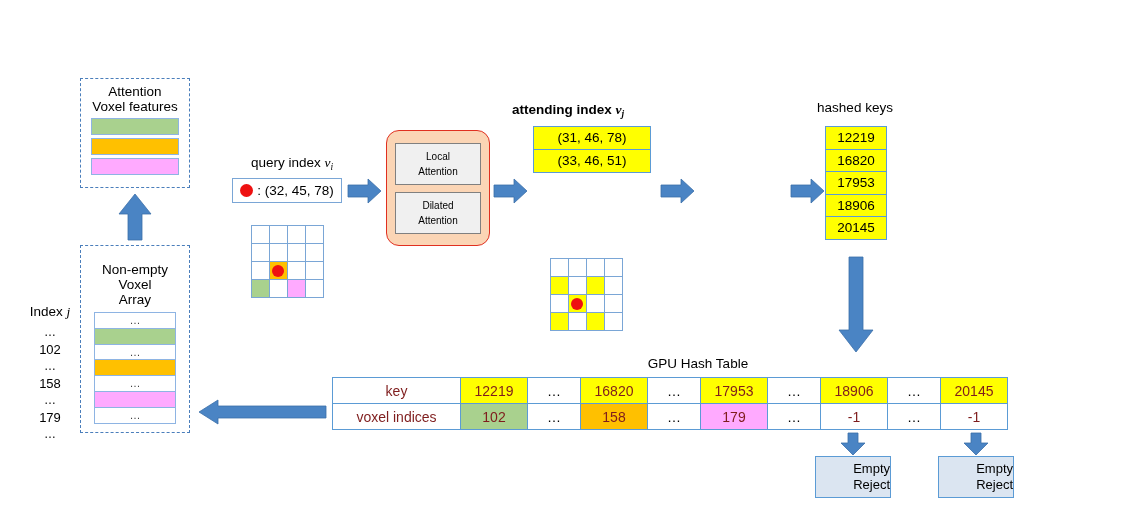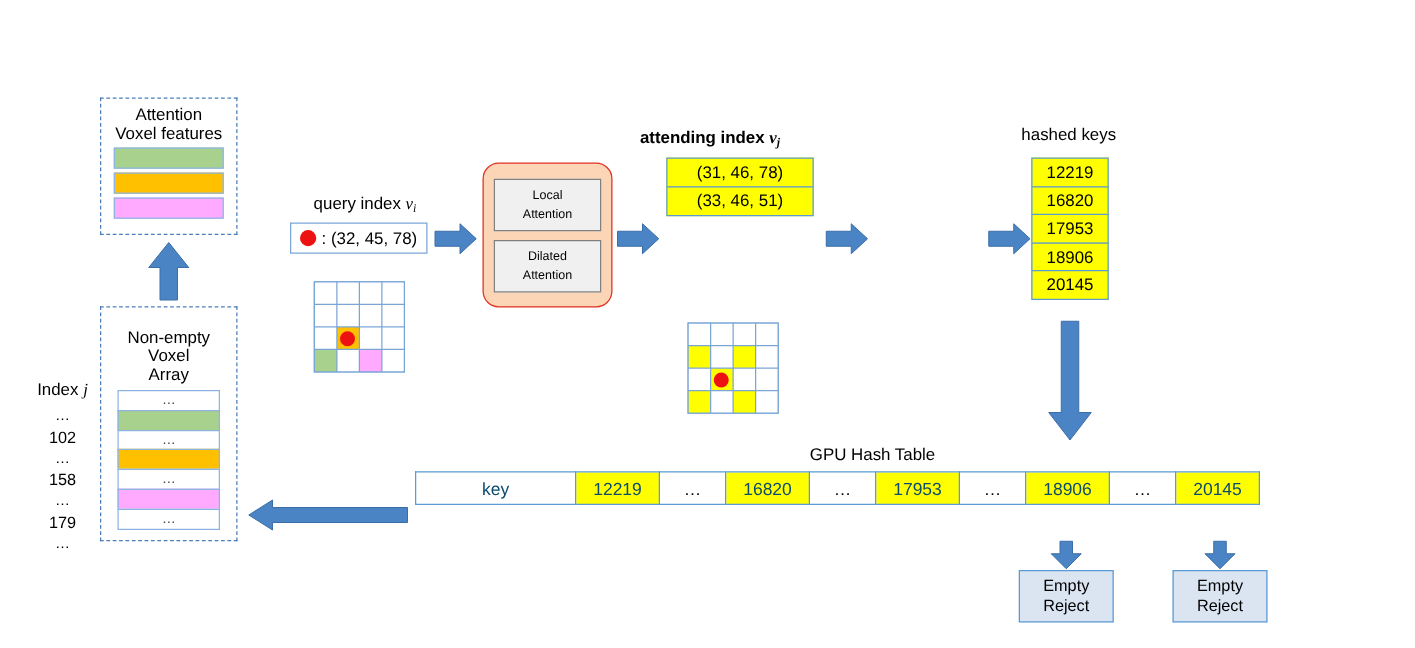--- a/index.html
+++ b/index.html
@@ -152,41 +152,41 @@
   }
   .ycell + .ycell { margin-top: -1.4px; }
 
   
   .ht { border-collapse: collapse; }
   .ht td {
     border: 1.2px solid #5b9bd5;
     height: 26px;
     font-size: 14px;
     text-align: center;
-    color: #0c4a6e;
+    color: #7f1d1d;
     background: #ffffff;
     padding: 0 2px;
   }
   .ht td.hdr { font-size: 14px; }
   .ht td.yellow { background: #ffff00; }
   .ht td.green  { background: #a9d18e; }
   .ht td.orange { background: #ffc000; }
   .ht td.pink   { background: #ffaaff; }
   .ht td.dots   { color: #000; }
 
   
   .ereject {
     border: 1.4px solid #5b9bd5;
     background: #dbe5f1;
     font-size: 13px;
     line-height: 16px;
     text-align: center;
     display: flex;
     flex-direction: column;
-    align-items: center;
+    align-items: flex-end;
     justify-content: center;
   }
 
   
   .arrow { display: block; }
 </style>
 </head>
 <body>
 
 <div id="stage">
@@ -374,20 +374,32 @@
         <td class="yellow" style="width:67px;">12219</td>
         <td class="dots" style="width:53px;">…</td>
         <td class="yellow" style="width:67px;">16820</td>
         <td class="dots" style="width:53px;">…</td>
         <td class="yellow" style="width:67px;">17953</td>
         <td class="dots" style="width:53px;">…</td>
         <td class="yellow" style="width:67px;">18906</td>
         <td class="dots" style="width:53px;">…</td>
         <td class="yellow" style="width:67px;">20145</td>
       </tr>
+      <tr>
+        <td class="hdr">voxel indices</td>
+        <td class="green">102</td>
+        <td class="dots">…</td>
+        <td class="orange">158</td>
+        <td class="dots">…</td>
+        <td class="pink">179</td>
+        <td class="dots">…</td>
+        <td>-1</td>
+        <td class="dots">…</td>
+        <td>-1</td>
+      </tr>
     </tbody>
       </table>
   </div>
 
   <div class="abs" style="left:198px; top:398px; width:130px; height:28px;">
     <svg class="arrow" width="130" height="28" viewBox="0 0 130 28">
       <polygon points="1,14 20,2 20,8 128,8 128,20 20,20 20,26" fill="#4a84c4" stroke="#3b6ea8" stroke-width="0.8"></polygon>
     </svg>
   </div>
 

